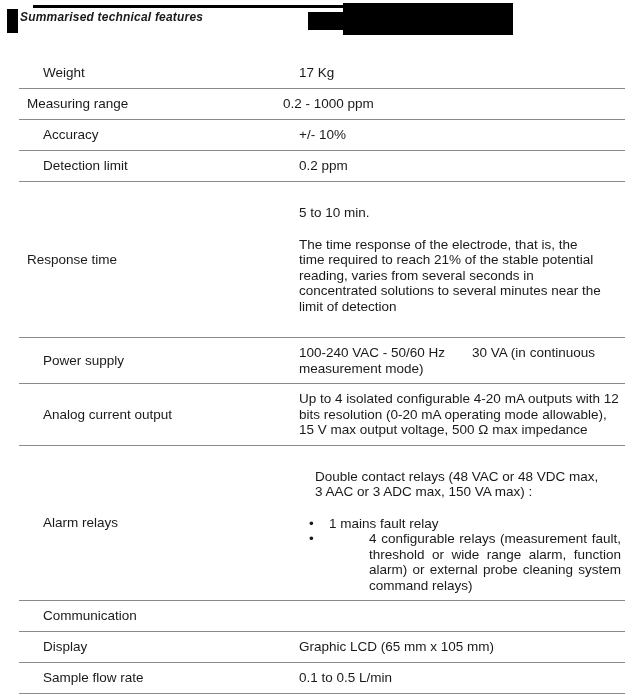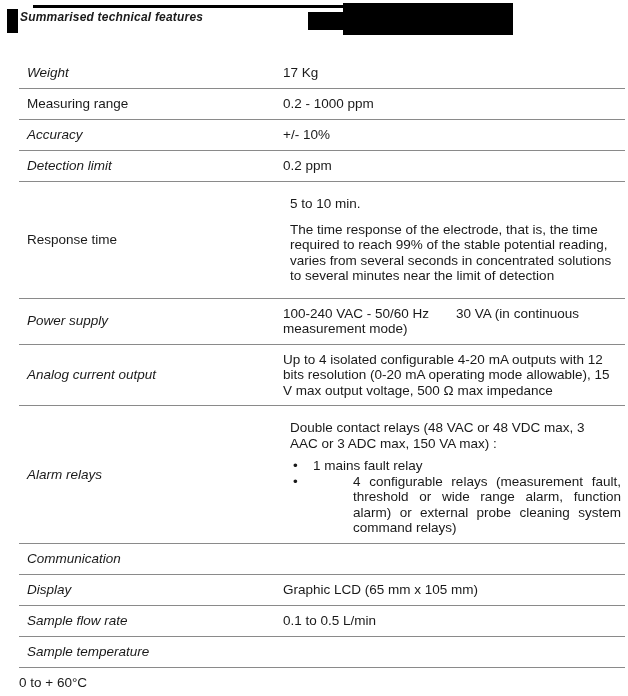--- a/index.html
+++ b/index.html
@@ -27,23 +27,23 @@
 
   
   .table{margin:18px 3px 0 19px;}
   .row{
     display:flex;align-items:center;
     border-bottom:1px solid var(--line);
     padding:7px 0;min-height:31px;box-sizing:border-box;
     font-size:13.5px;line-height:15.5px;
   }
   .label{width:264px;padding-left:8px;box-sizing:border-box;flex:none;}
-  .label.it{font-style:italic;}
+  .label.it{margin-left:16px;}
   .value{flex:1;padding-right:4px;}
-  .value p{margin:7px;}
+  .value p{margin:16px;}
   .value p + p{margin-top:10px;}
   .gap{display:inline-block;width:27px;}
   .bullets{margin:0;}
   .bullet-item{display:flex;}
   .bullet-item .dot{width:20px;padding-left:10px;flex:none;}
   .bullet-item .btext{flex:1;}
   .bullet-item.just .btext{text-align:justify;margin-left:40px;}
 </style>
 </head>
 <body>
@@ -70,21 +70,21 @@
       <div class="value">+/- 10%</div>
     </div>
     <div class="row">
       <div class="label it">Detection limit</div>
       <div class="value">0.2 ppm</div>
     </div>
     <div class="row">
       <div class="label">Response time</div>
       <div class="value">
         <p>5 to 10 min.</p>
-        <p>The time response of the electrode, that is, the time required to reach 99% of the stable potential reading, varies from several seconds in concentrated solutions to several minutes near the limit of detection</p>
+        <p>The time response of the electrode, that is, the time required to reach 21% of the stable potential reading, varies from several seconds in concentrated solutions to several minutes near the limit of detection</p>
       </div>
     </div>
     <div class="row">
       <div class="label it">Power supply</div>
       <div class="value"><span>100-240 VAC - 50/60 Hz</span><span class="gap"></span><span>30 VA (in continuous measurement mode)</span></div>
     </div>
     <div class="row">
       <div class="label it">Analog current output</div>
       <div class="value">Up to 4 isolated configurable 4-20 mA outputs with 12 bits resolution (0-20 mA operating mode allowable), 15 V max output voltage, 500 Ω max impedance</div>
     </div>

